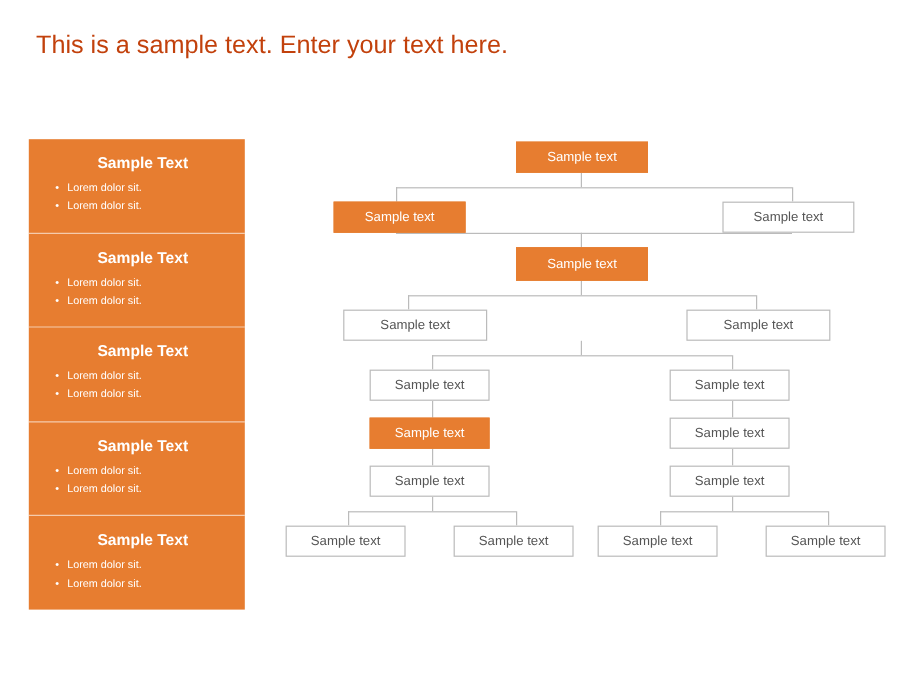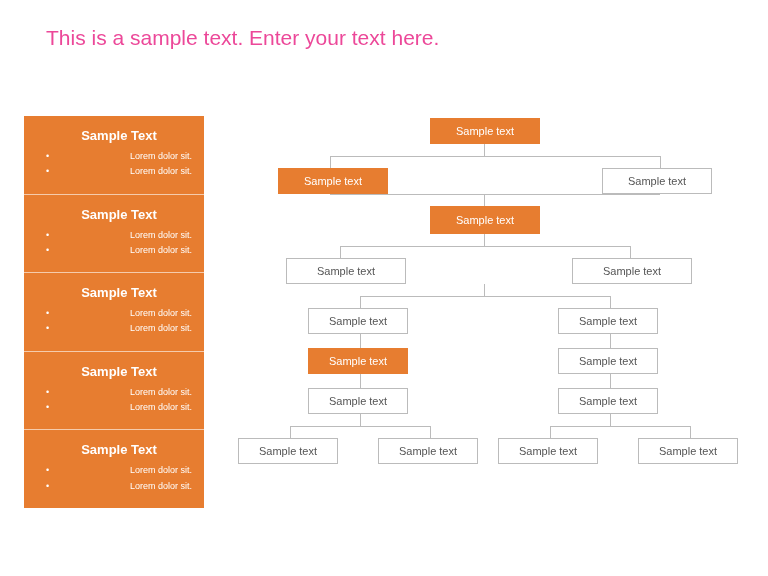--- a/index.html
+++ b/index.html
@@ -1,24 +1,24 @@
 <!DOCTYPE html>
 <html><head>
 <meta charset="utf-8">
 <style>
   * { box-sizing: border-box; margin: 0; padding: 0; }
   body { width: 768px; height: 576px; font-family: Arial, sans-serif; background: #fff; position: relative; }
-  .title { position: absolute; top: 26px; left: 46px; font-size: 21px; color: #ec4899; font-weight: 400; }
+  .title { position: absolute; top: 26px; left: 30px; font-size: 21px; color: #c2410c; font-weight: 400; }
 
   .sidebar { position: absolute; top: 116px; left: 24px; width: 180px; background: #e77d30; }
   .side-item { border-top: 1px solid rgba(255,255,255,0.6); padding: 12px 12px 14px 22px; }
   .side-item:first-child { border-top: none; }
   .side-head { color: #fff; font-weight: bold; font-size: 13px; margin-bottom: 6px; text-align: center; }
   .side-bullets { list-style: none; }
-  .side-bullets li { color: #fff; font-size: 9px; line-height: 1.7; position: relative; padding-left: 10px; text-align: right; }
+  .side-bullets li { color: #fff; font-size: 9px; line-height: 1.7; position: relative; padding-left: 10px; }
   .side-bullets li::before { content: "•"; position: absolute; left: 0; }
 
   .chart { position: absolute; top: 116px; left: 230px; width: 520px; height: 450px; }
   .node { position: absolute; border: 1px solid #bbb; background: #fff; color: #555; font-size: 11px; display: flex; align-items: center; justify-content: center; text-align: center; padding: 2px 4px; }
   .node.orange { background: #e77d30; color: #fff; border: 1px solid #e77d30; }
   .line { position: absolute; background: #bbb; }
   .hline { height: 1px; }
   .vline { width: 1px; }
 </style>
 </head>

